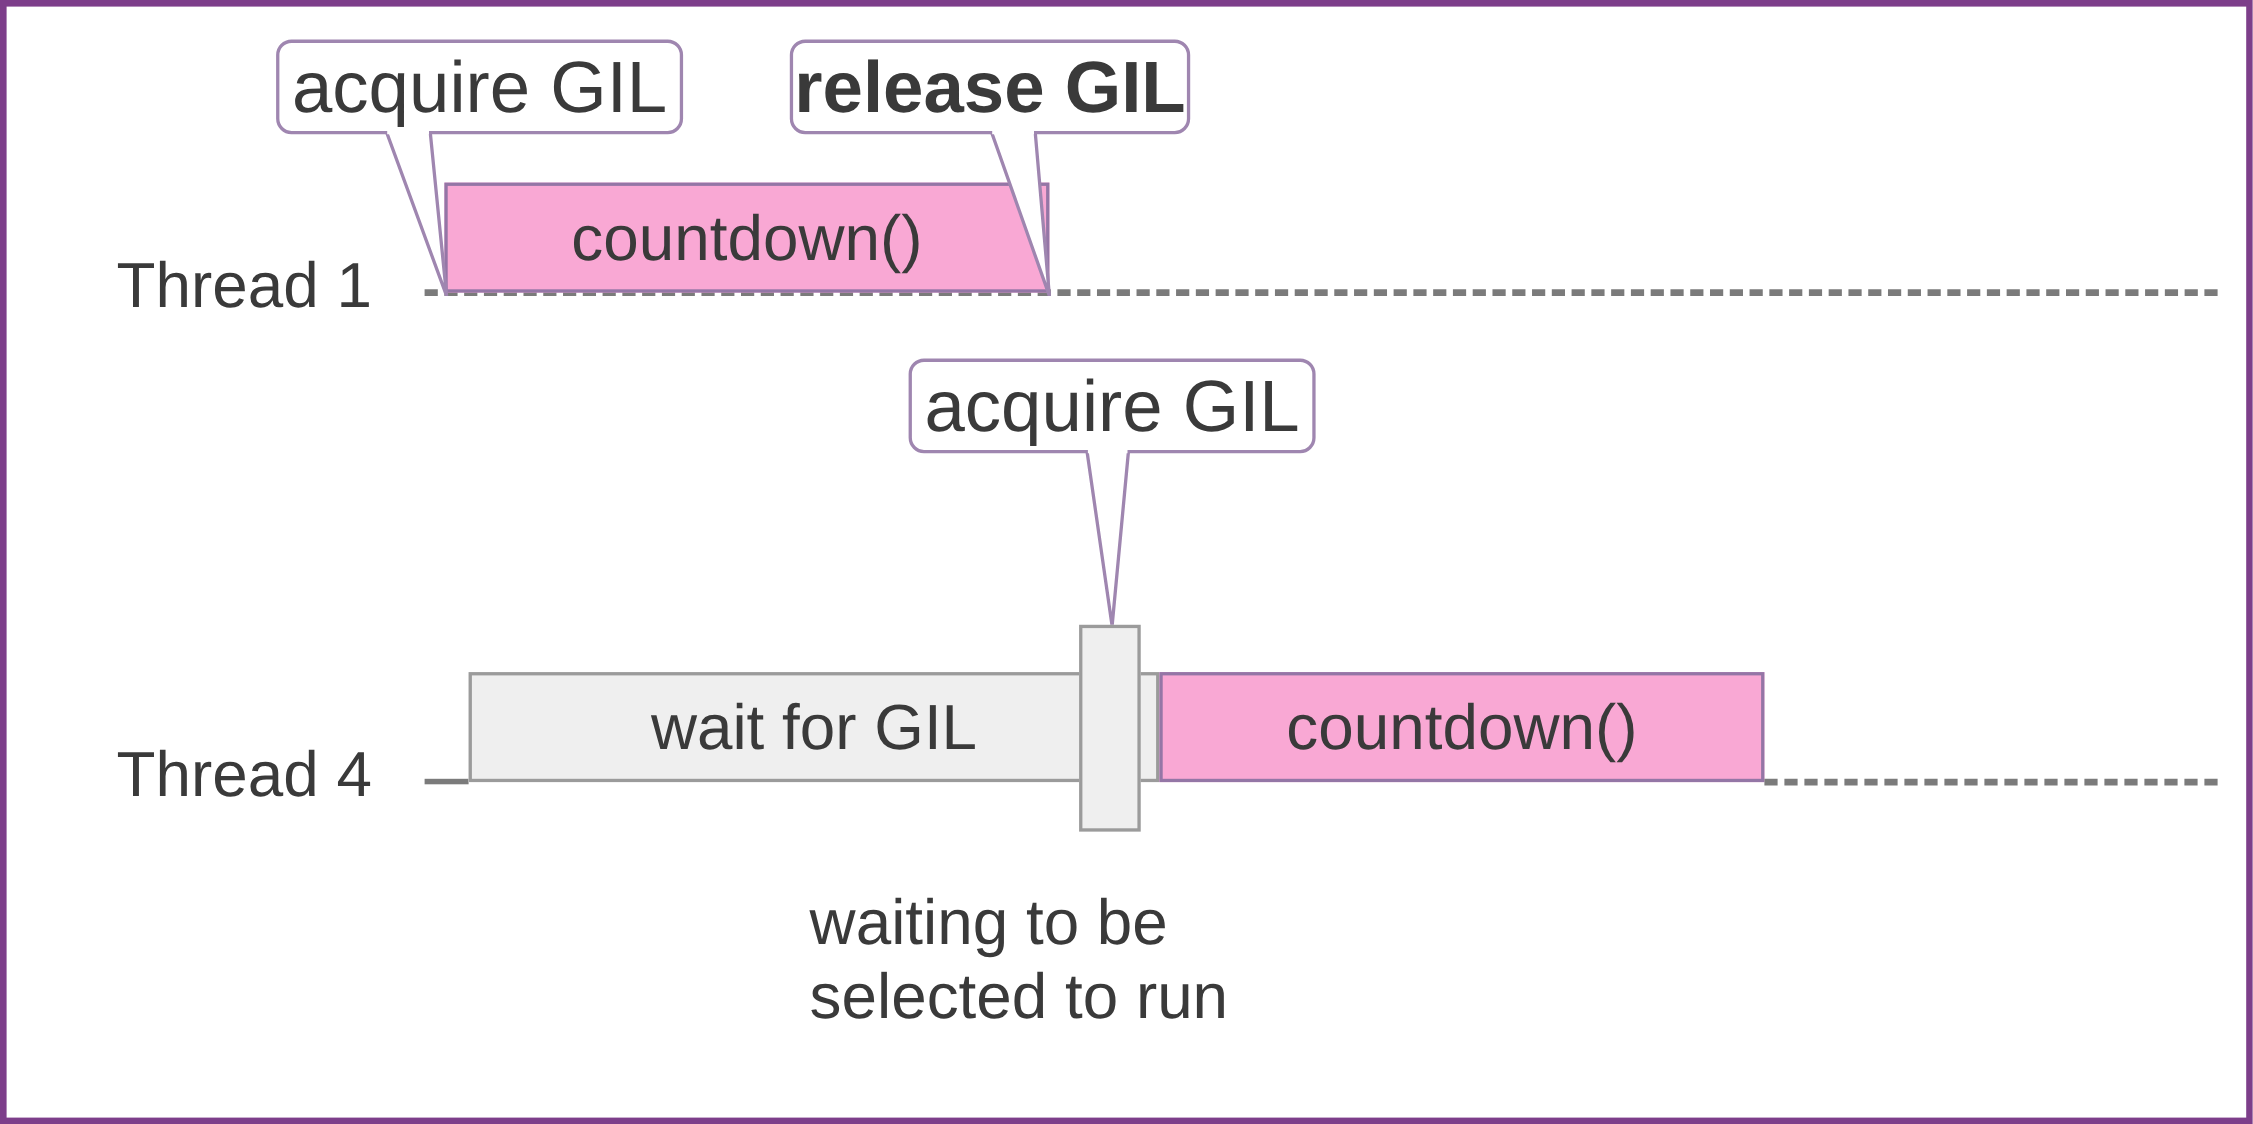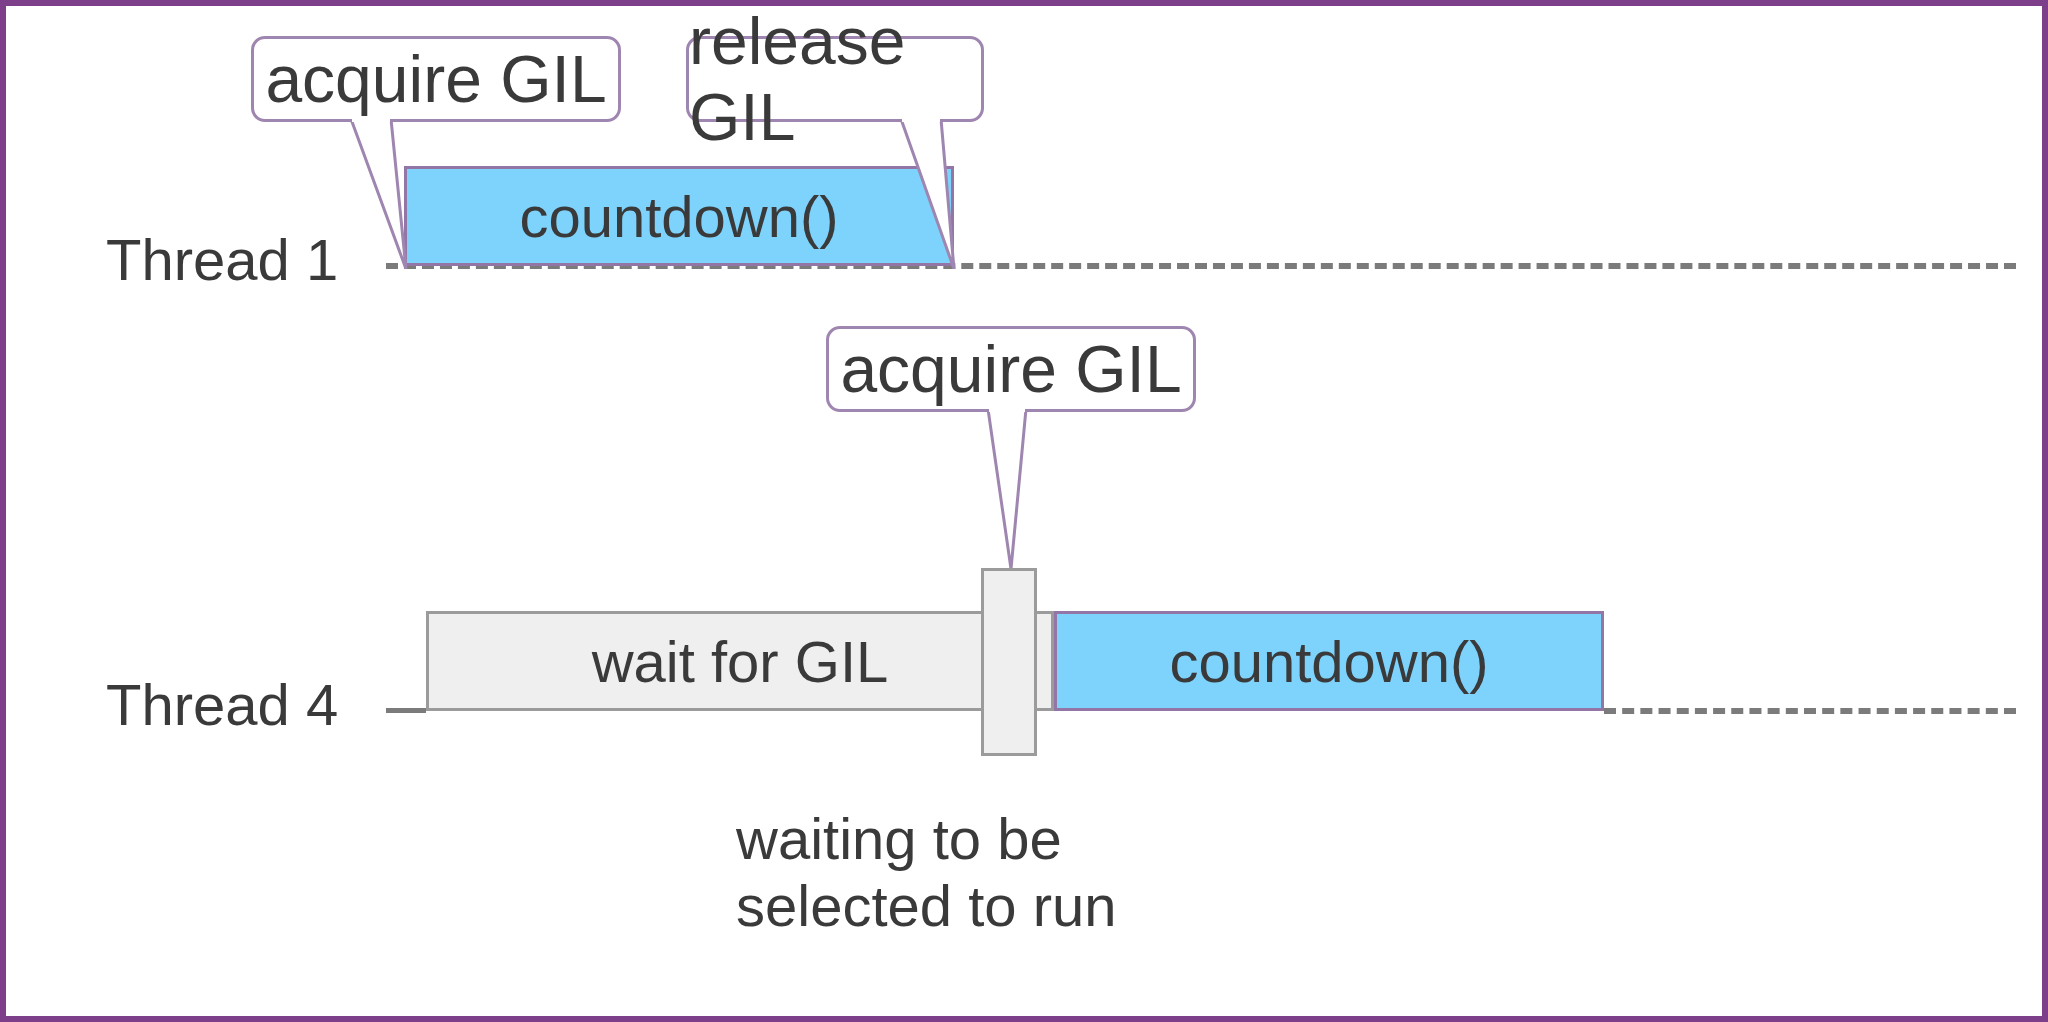--- a/index.html
+++ b/index.html
@@ -40,21 +40,21 @@
   }
   .box {
     position: absolute;
     box-sizing: border-box;
     display: flex;
     align-items: center;
     justify-content: center;
     font-size: 58px;
   }
   .box-purple {
-    background: #7dd3fc;
+    background: #f9a8d4;
     border: 3px solid #9476a6;
   }
   .box-grey {
     background: #efefef;
     border: 3px solid #9b9b9b;
   }
   .callout {
     position: absolute;
     box-sizing: border-box;
     background: #ffffff;
@@ -96,21 +96,21 @@
     <div class="callout" style="left:245px; top:30px; width:370px; height:86px;">
       <span>acquire GIL</span>
     </div>
     <div class="callout-tail" style="left:330px; top:113px;">
       <svg width="110" height="150">
         <polygon points="15,0 55,0 70,150" fill="#ffffff" stroke="#9f86b0" stroke-width="3"></polygon>
         <polygon points="16,0 54,0 54,3 16,3" fill="#ffffff"></polygon>
       </svg>
     </div>
 
-    <div class="callout" style="left:680px; top:30px; width:298px; height:86px;">
+    <div class="callout" style="left:712px; top:30px; width:364px; height:86px;font-weight:bold;">
       <span>release GIL</span>
     </div>
     <div class="callout-tail" style="left:880px; top:113px;">
       <svg width="110" height="150">
         <polygon points="15,0 55,0 68,150" fill="#ffffff" stroke="#9f86b0" stroke-width="3"></polygon>
         <polygon points="16,0 54,0 54,3 16,3" fill="#ffffff"></polygon>
       </svg>
     </div>
 
     <div class="callout" style="left:820px; top:320px; width:370px; height:86px;">

